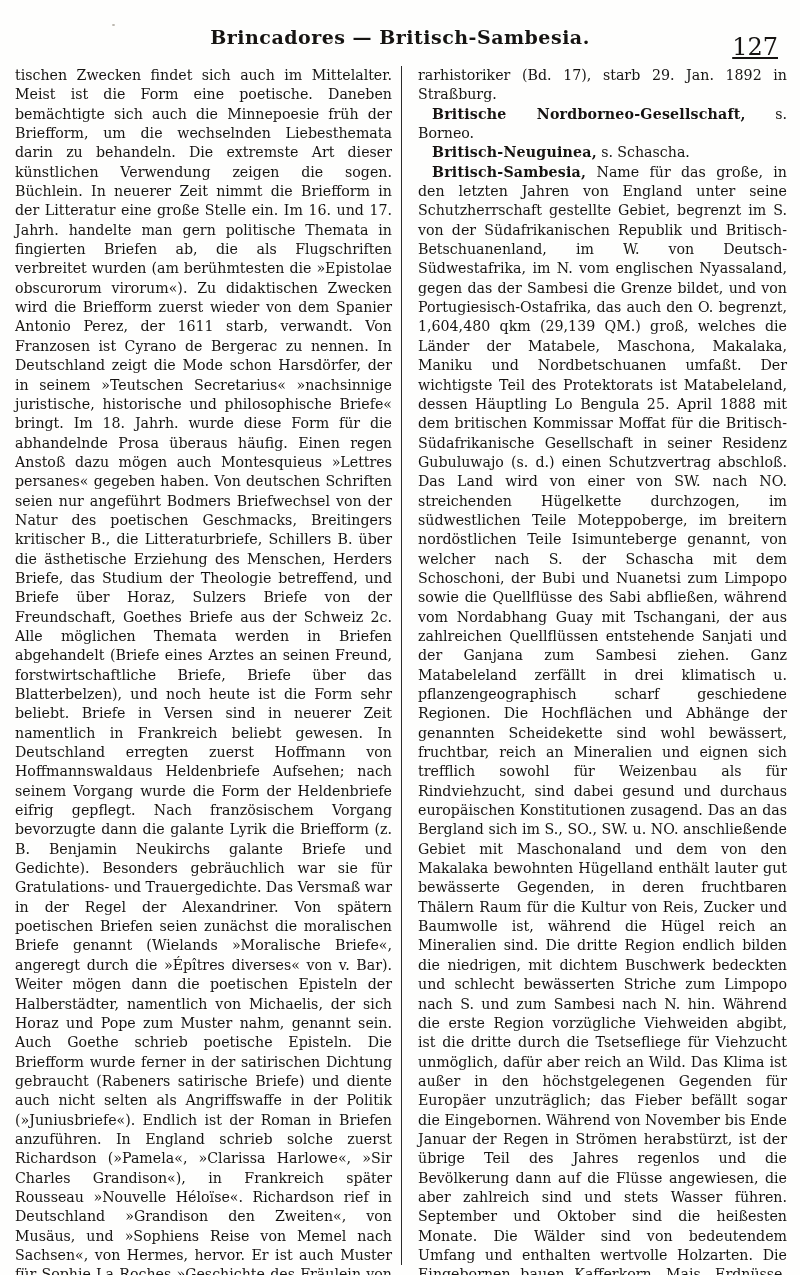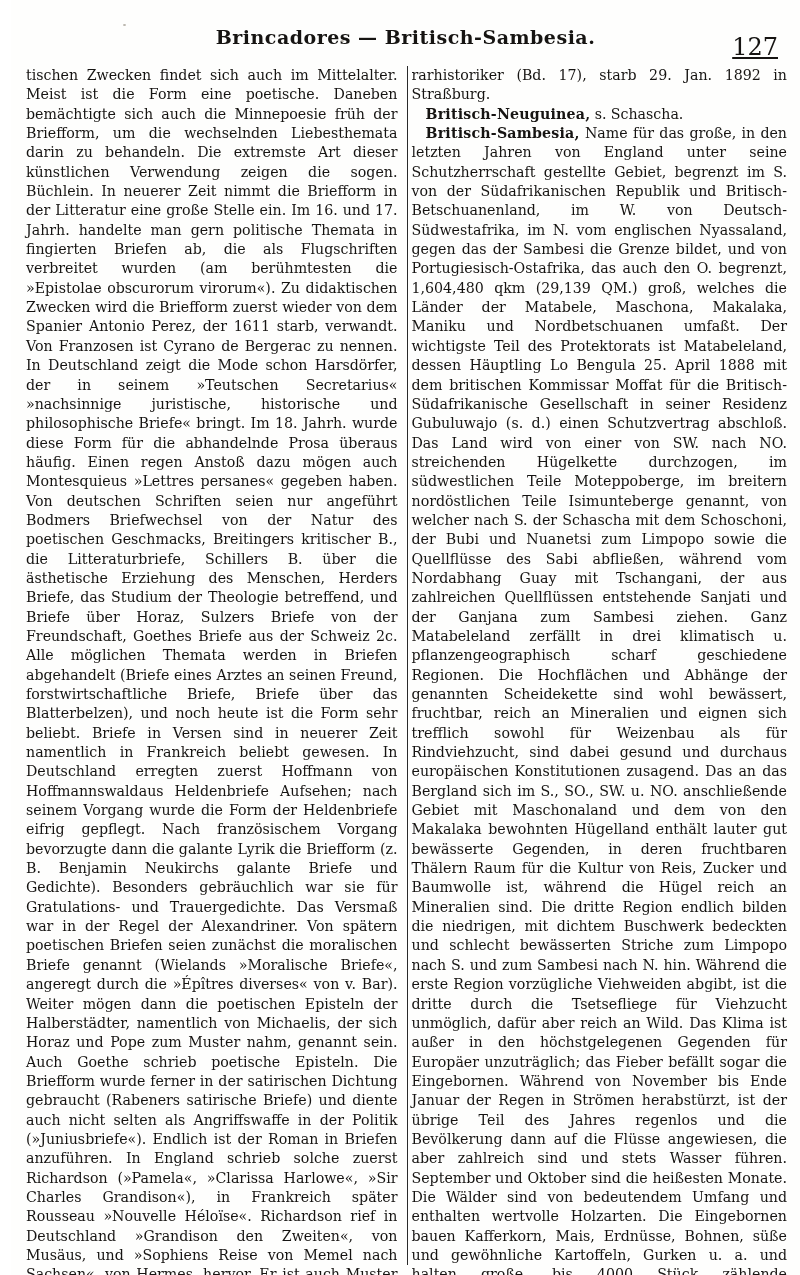--- a/index.html
+++ b/index.html
@@ -12,21 +12,20 @@
     height: 1275px;
     position: relative;
     font-family: "DejaVu Serif", serif;
     color: #161412;
     overflow: hidden;
   }
   .page {
     position: absolute;
     inset: 0;
     background: #fefefd;
-    margin-left: 11px;
   }
   
   .running-head {
     position: absolute;
     top: 26px;
     left: 0;
     width: 100%;
     height: 30px;
   }
   .running-head .title {
@@ -57,21 +56,21 @@
   }
   .column {
     width: 50%;
     box-sizing: border-box;
     text-align: justify;
     font-size: 14.2px;
     line-height: 19.35px;
     word-spacing: -0.2px;
   }
   .column.left  { padding-right: 9px; }
-  .column.right { border-left: 1.5px solid #2a2a2a; padding-left: 4px; }
+  .column.right { border-left: 1.5px solid #2a2a2a; padding-left: 16px; }
   .column p {
     margin: 0;
     text-align: justify;
   }
   .column p.entry { text-indent: 14px; }
   .column p.cont  { text-indent: 0; }
   .lead { font-weight: bold; letter-spacing: 0.2px; }
   
   .speckle {
     position: absolute;
@@ -92,20 +91,21 @@
 
   <div class="columns">
 
     <div class="column left">
       <p class="cont"><span>tischen Zwecken findet sich auch im Mittelalter. Meist ist die Form eine poetische. Daneben bemächtigte sich auch die Minnepoesie früh der Briefform, um die wechselnden Liebesthemata darin zu behandeln. Die extremste Art dieser künstlichen Verwendung zeigen die sogen. Büchlein. In neuerer Zeit nimmt die Briefform in der Litteratur eine große Stelle ein. Im 16. und 17. Jahrh. handelte man gern politische Themata in fingierten Briefen ab, die als Flugschriften verbreitet wurden (am berühmtesten die »Epistolae obscurorum virorum«). Zu didaktischen Zwecken wird die Briefform zuerst wieder von dem Spanier Antonio Perez, der 1611 starb, verwandt. Von Franzosen ist Cyrano de Bergerac zu nennen. In Deutschland zeigt die Mode schon Harsdörfer, der in seinem »Teutschen Secretarius« »nachsinnige juristische, historische und philosophische Briefe« bringt. Im 18. Jahrh. wurde diese Form für die abhandelnde Prosa überaus häufig. Einen regen Anstoß dazu mögen auch Montesquieus »Lettres persanes« gegeben haben. Von deutschen Schriften seien nur angeführt Bodmers Briefwechsel von der Natur des poetischen Geschmacks, Breitingers kritischer B., die Litteraturbriefe, Schillers B. über die ästhetische Erziehung des Menschen, Herders Briefe, das Studium der Theologie betreffend, und Briefe über Horaz, Sulzers Briefe von der Freundschaft, Goethes Briefe aus der Schweiz 2c. Alle möglichen Themata werden in Briefen abgehandelt (Briefe eines Arztes an seinen Freund, forstwirtschaftliche Briefe, Briefe über das Blatterbelzen), und noch heute ist die Form sehr beliebt. Briefe in Versen sind in neuerer Zeit namentlich in Frankreich beliebt gewesen. In Deutschland erregten zuerst Hoffmann von Hoffmannswaldaus Heldenbriefe Aufsehen; nach seinem Vorgang wurde die Form der Heldenbriefe eifrig gepflegt. Nach französischem Vorgang bevorzugte dann die galante Lyrik die Briefform (z. B. Benjamin Neukirchs galante Briefe und Gedichte). Besonders gebräuchlich war sie für Gratulations- und Trauergedichte. Das Versmaß war in der Regel der Alexandriner. Von spätern poetischen Briefen seien zunächst die moralischen Briefe genannt (Wielands »Moralische Briefe«, angeregt durch die »Épîtres diverses« von v. Bar). Weiter mögen dann die poetischen Episteln der Halberstädter, namentlich von Michaelis, der sich Horaz und Pope zum Muster nahm, genannt sein. Auch Goethe schrieb poetische Episteln. Die Briefform wurde ferner in der satirischen Dichtung gebraucht (Rabeners satirische Briefe) und diente auch nicht selten als Angriffswaffe in der Politik (»Juniusbriefe«). Endlich ist der Roman in Briefen anzuführen. In England schrieb solche zuerst Richardson (»Pamela«, »Clarissa Harlowe«, »Sir Charles Grandison«), in Frankreich später Rousseau »Nouvelle Héloïse«. Richardson rief in Deutschland »Grandison den Zweiten«, von Musäus, und »Sophiens Reise von Memel nach Sachsen«, von Hermes, hervor. Er ist auch Muster für Sophie La Roches »Geschichte des Fräulein von Sternheim«, für Knigges »Geschichte des armen Herrn von Mildenburg« u. a. Rousseauscher Einfluß macht sich dagegen mehr in dem bedeutendsten deutschen Roman in Briefen, in Goethes »Leiden des jungen Werther« geltend. Der Werther hatte viele andre Romane in Briefen zur Folge. Auch später blieb die Form beliebt (Tiecks »William Lowell«).</span></p>
 
     </div>
 
     <div class="column right">
       <p class="cont"><span>rarhistoriker (Bd. 17), starb 29. Jan. 1892 in Straßburg.</span></p>
+      <p class="entry"><span class="lead">Britische Nordborneo-Gesellschaft,</span><span> s. Borneo.</span></p>
       <p class="entry"><span class="lead">Britisch-Neuguinea,</span><span> s. Schascha.</span></p>
       <p class="entry"><span class="lead">Britisch-Sambesia,</span><span> Name für das große, in den letzten Jahren von England unter seine Schutzherrschaft gestellte Gebiet, begrenzt im S. von der Südafrikanischen Republik und Britisch-Betschuanenland, im W. von Deutsch-Südwestafrika, im N. vom englischen Nyassaland, gegen das der Sambesi die Grenze bildet, und von Portugiesisch-Ostafrika, das auch den O. begrenzt, 1,604,480 qkm (29,139 QM.) groß, welches die Länder der Matabele, Maschona, Makalaka, Maniku und Nordbetschuanen umfaßt. Der wichtigste Teil des Protektorats ist Matabeleland, dessen Häuptling Lo Bengula 25. April 1888 mit dem britischen Kommissar Moffat für die Britisch-Südafrikanische Gesellschaft in seiner Residenz Gubuluwajo (s. d.) einen Schutzvertrag abschloß. Das Land wird von einer von SW. nach NO. streichenden Hügelkette durchzogen, im südwestlichen Teile Moteppoberge, im breitern nordöstlichen Teile Isimunteberge genannt, von welcher nach S. der Schascha mit dem Schoschoni, der Bubi und Nuanetsi zum Limpopo sowie die Quellflüsse des Sabi abfließen, während vom Nordabhang Guay mit Tschangani, der aus zahlreichen Quellflüssen entstehende Sanjati und der Ganjana zum Sambesi ziehen. Ganz Matabeleland zerfällt in drei klimatisch u. pflanzengeographisch scharf geschiedene Regionen. Die Hochflächen und Abhänge der genannten Scheidekette sind wohl bewässert, fruchtbar, reich an Mineralien und eignen sich trefflich sowohl für Weizenbau als für Rindviehzucht, sind dabei gesund und durchaus europäischen Konstitutionen zusagend. Das an das Bergland sich im S., SO., SW. u. NO. anschließende Gebiet mit Maschonaland und dem von den Makalaka bewohnten Hügelland enthält lauter gut bewässerte Gegenden, in deren fruchtbaren Thälern Raum für die Kultur von Reis, Zucker und Baumwolle ist, während die Hügel reich an Mineralien sind. Die dritte Region endlich bilden die niedrigen, mit dichtem Buschwerk bedeckten und schlecht bewässerten Striche zum Limpopo nach S. und zum Sambesi nach N. hin. Während die erste Region vorzügliche Viehweiden abgibt, ist die dritte durch die Tsetsefliege für Viehzucht unmöglich, dafür aber reich an Wild. Das Klima ist außer in den höchstgelegenen Gegenden für Europäer unzuträglich; das Fieber befällt sogar die Eingebornen. Während von November bis Ende Januar der Regen in Strömen herabstürzt, ist der übrige Teil des Jahres regenlos und die Bevölkerung dann auf die Flüsse angewiesen, die aber zahlreich sind und stets Wasser führen. September und Oktober sind die heißesten Monate. Die Wälder sind von bedeutendem Umfang und enthalten wertvolle Holzarten. Die Eingebornen bauen Kafferkorn, Mais, Erdnüsse, Bohnen, süße und gewöhnliche Kartoffeln, Gurken u. a. und halten große, bis 4000 Stück zählende Rinderherden sowie Ziegen u. Schafe. Obschon die einheimische Tierwelt noch ziemlich reich ist, sind doch die großen Säugetiere verschwunden, doch hält König Lo Bengula in einer besonders reservierten Gegend noch 200 Elefanten.</span></p>
 
     </div>
 
   </div>
 
   <div class="speckle" style="left:112px; top:24px;"></div>
   <div class="speckle" style="left:330px; top:40px;"></div>
 

